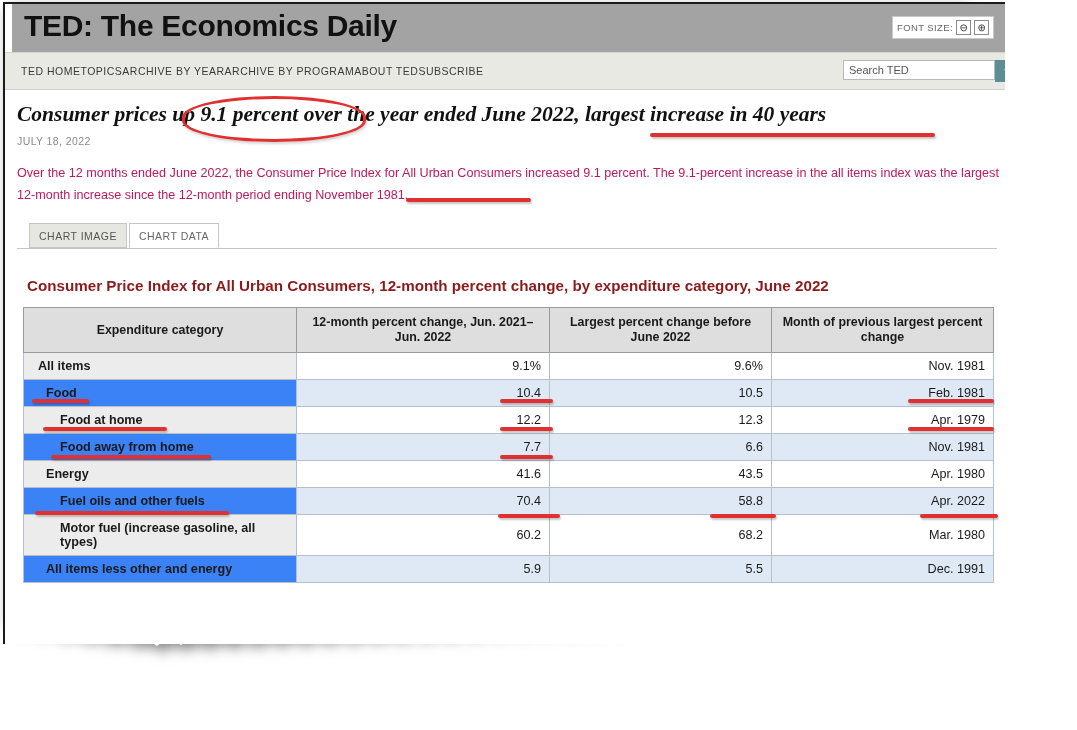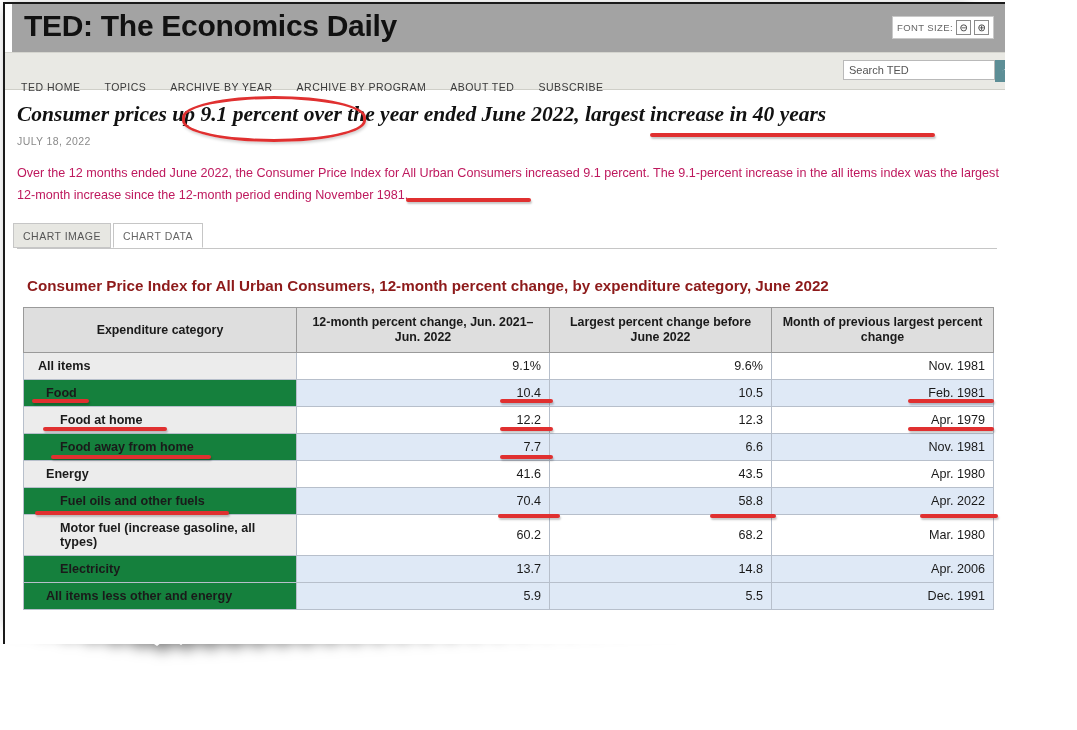--- a/index.html
+++ b/index.html
@@ -30,39 +30,39 @@
                 border:1px solid #c9c9c9;background:#fff;display:flex;align-items:center;
                 padding:0 4px;gap:3px;}
   .fontsize-label{font-size:9.5px;color:#666;letter-spacing:.4px;}
   .fs-btn{width:13px;height:13px;border:1px solid #8a8a8a;background:#fdfdfd;
           display:flex;align-items:center;justify-content:center;
           font-size:10px;line-height:1;color:#333;}
 
   
   .nav{position:absolute;left:0;top:48px;width:1000px;height:36px;
        background:#e9e9e4;border-top:1px solid #d5d5cf;border-bottom:1px solid #cfcfc8;}
-  .nav-items{position:absolute;left:16px;top:16px;height:36px;display:flex;align-items:center;gap:24px;}
+  .nav-items{position:absolute;left:16px;top:0;height:36px;display:flex;align-items:center;}
   .nav-item{font-size:10.5px;letter-spacing:.5px;color:#3a3a3a;white-space:nowrap;}
   .search-wrap{position:absolute;left:838px;top:7px;display:flex;}
   .search-input{width:152px;height:20px;border:1px solid #b9b9b9;background:#fff;
                 font-size:11px;color:#555;padding:0 5px;box-sizing:border-box;outline:none;
                 font-family:"Liberation Sans",sans-serif;}
   .search-btn{width:20px;height:22px;background:#5d8e96;border:none;color:#cfe2e6;
               font-size:12px;display:flex;align-items:center;justify-content:center;}
 
   
   .headline{position:absolute;left:12px;top:98px;width:980px;
             font-family:"Liberation Serif",serif;font-weight:bold;font-style:italic;
             font-size:21.5px;color:#111;white-space:nowrap;}
   .dateline{position:absolute;left:12px;top:131px;font-size:10.5px;color:#8a8a8a;letter-spacing:.4px;}
   .body-text{position:absolute;left:12px;top:158px;width:1000px;font-size:12.6px;
              line-height:22px;color:#be185d;}
 
   
-  .tabs{position:absolute;left:8px;top:219px;width:980px;height:26px;}
+  .tabs{position:absolute;left:24px;top:219px;width:980px;height:26px;}
   .tab{position:absolute;top:0;height:25px;display:flex;align-items:center;
        justify-content:center;font-size:10.5px;letter-spacing:.5px;color:#555;
        border:1px solid #c6c6c6;box-sizing:border-box;}
   .tab.inactive{left:0;width:98px;background:#e7e7e2;border-bottom:1px solid #c6c6c6;}
   .tab.active{left:100px;width:90px;background:#fff;border-bottom:1px solid #fff;color:#666;}
   .tab-rule{position:absolute;left:12px;top:244px;width:980px;height:1px;background:#c6c6c6;}
 
   
   .chart-title{position:absolute;left:22px;top:273px;width:960px;
                font-size:15.2px;font-weight:bold;color:#8d1a1a;white-space:nowrap;}
@@ -75,21 +75,21 @@
   table.data col.c2{width:222px;}
   table.data col.c3{width:222px;}
   table.data th{background:#dedede;border:1px solid #9a9a9a;font-size:12.4px;
                 font-weight:bold;color:#1a1a1a;padding:7px 8px;text-align:center;
                 line-height:15px;}
   table.data td{border:1px solid #b7bfcb;font-size:12.6px;color:#1a1a1a;
                 padding:6px 8px;height:14px;vertical-align:middle;}
   table.data td.cat{font-weight:bold;text-align:left;}
   table.data td.num{text-align:right;}
   tr.alt td{background:#dfe9f6;}
-  tr.alt td.cat{background:#15803d;}
+  tr.alt td.cat{background:#3b82f6;}
   tr.norm td{background:#ffffff;}
   tr.norm td.cat{background:#ececec;}
   td.cat.ind0{padding-left:14px;}
   td.cat.ind1{padding-left:22px;}
   td.cat.ind2{padding-left:36px;}
 
   
   .ann{position:absolute;pointer-events:none;}
   .uline{background:#e03030;border-radius:2px;
          box-shadow:1px 2px 2px rgba(0,0,0,.22);}
@@ -210,26 +210,20 @@
             <td class="num">58.8</td>
             <td class="num">Apr. 2022</td>
           </tr>
           <tr class="norm">
             <td class="cat ind2">Motor fuel (increase gasoline, all types)</td>
             <td class="num">60.2</td>
             <td class="num">68.2</td>
             <td class="num">Mar. 1980</td>
           </tr>
           <tr class="alt">
-            <td class="cat ind2">Electricity</td>
-            <td class="num">13.7</td>
-            <td class="num">14.8</td>
-            <td class="num">Apr. 2006</td>
-          </tr>
-          <tr class="alt">
             <td class="cat ind1">All items less other and energy</td>
             <td class="num">5.9</td>
             <td class="num">5.5</td>
             <td class="num">Dec. 1991</td>
           </tr>
         </tbody>
     </table>
 
   </div>
 

